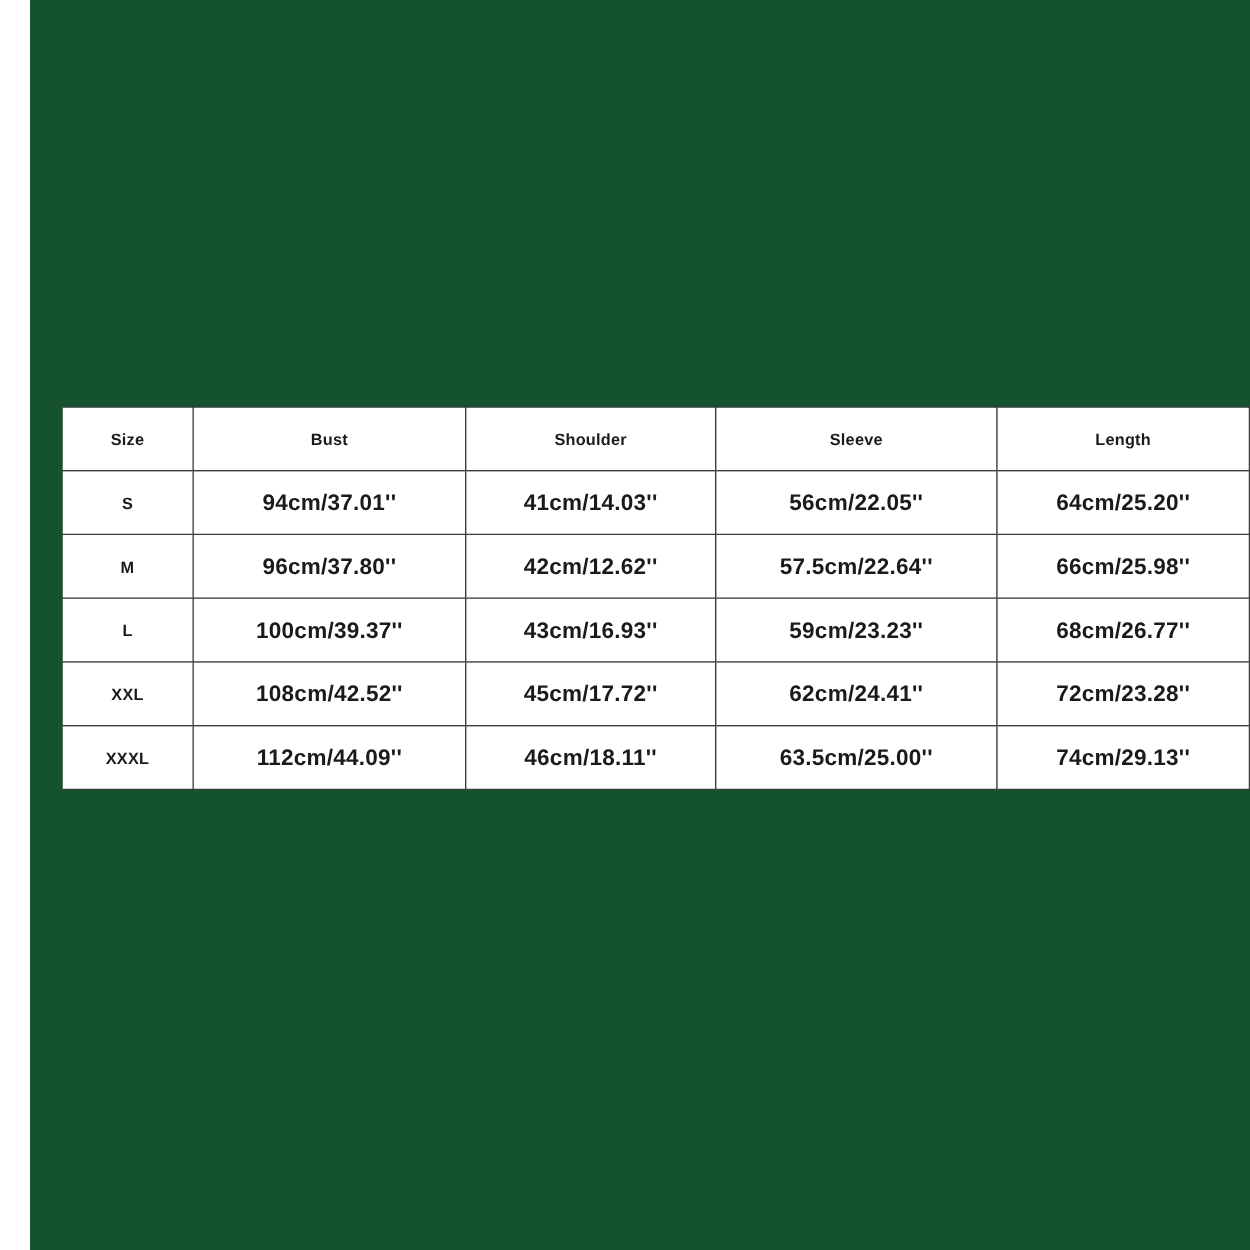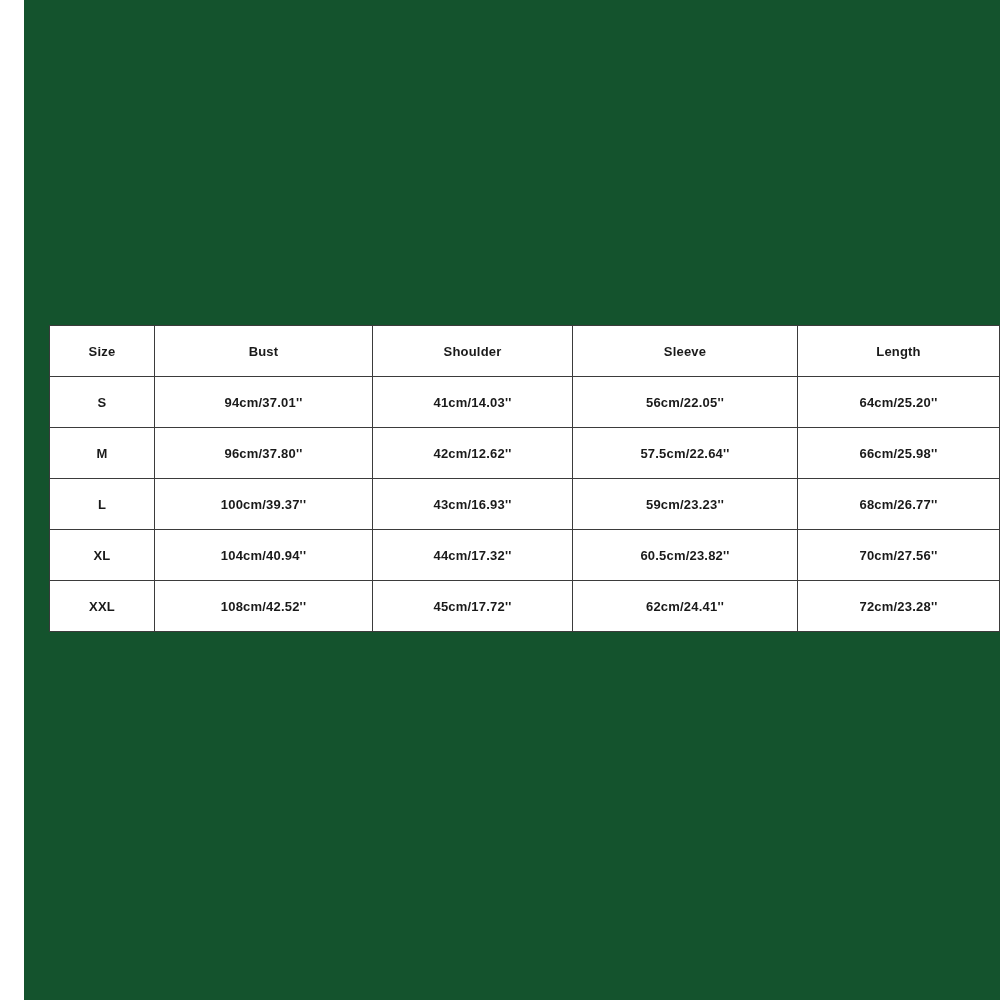--- a/index.html
+++ b/index.html
@@ -28,21 +28,21 @@
     border-collapse: collapse;
     width: 950px;
     table-layout: fixed;
   }
   table.size-chart th,
   table.size-chart td {
     border: 1px solid #3b3b3b;
     height: 50px;
     text-align: center;
     vertical-align: middle;
-    font-size: 13px;
+    font-size: 18px;
     font-weight: bold;
     color: #1a1a1a;
     letter-spacing: 0.2px;
     padding: 0 4px;
     background: #ffffff;
   }
   table.size-chart col.c-size   { width: 105px; }
   table.size-chart col.c-bust   { width: 218px; }
   table.size-chart col.c-sh     { width: 200px; }
   table.size-chart col.c-sl     { width: 225px; }
@@ -94,29 +94,29 @@
           <td>66cm/25.98''</td>
         </tr>
         <tr>
           <td class="size-cell">L</td>
           <td>100cm/39.37''</td>
           <td>43cm/16.93''</td>
           <td>59cm/23.23''</td>
           <td>68cm/26.77''</td>
         </tr>
         <tr>
-          <td class="size-cell">XL</td>
-          <td>104cm/40.94''</td>
-          <td>44cm/17.32''</td>
-          <td>60.5cm/23.82''</td>
-          <td>70cm/27.56''</td>
-        </tr>
-        <tr>
           <td class="size-cell">XXL</td>
           <td>108cm/42.52''</td>
           <td>45cm/17.72''</td>
           <td>62cm/24.41''</td>
           <td>72cm/23.28''</td>
+        </tr>
+        <tr>
+          <td class="size-cell">XXXL</td>
+          <td>112cm/44.09''</td>
+          <td>46cm/18.11''</td>
+          <td>63.5cm/25.00''</td>
+          <td>74cm/29.13''</td>
         </tr>
       </tbody>
     </table>
   </div>
 </div>
 
 </body></html>

